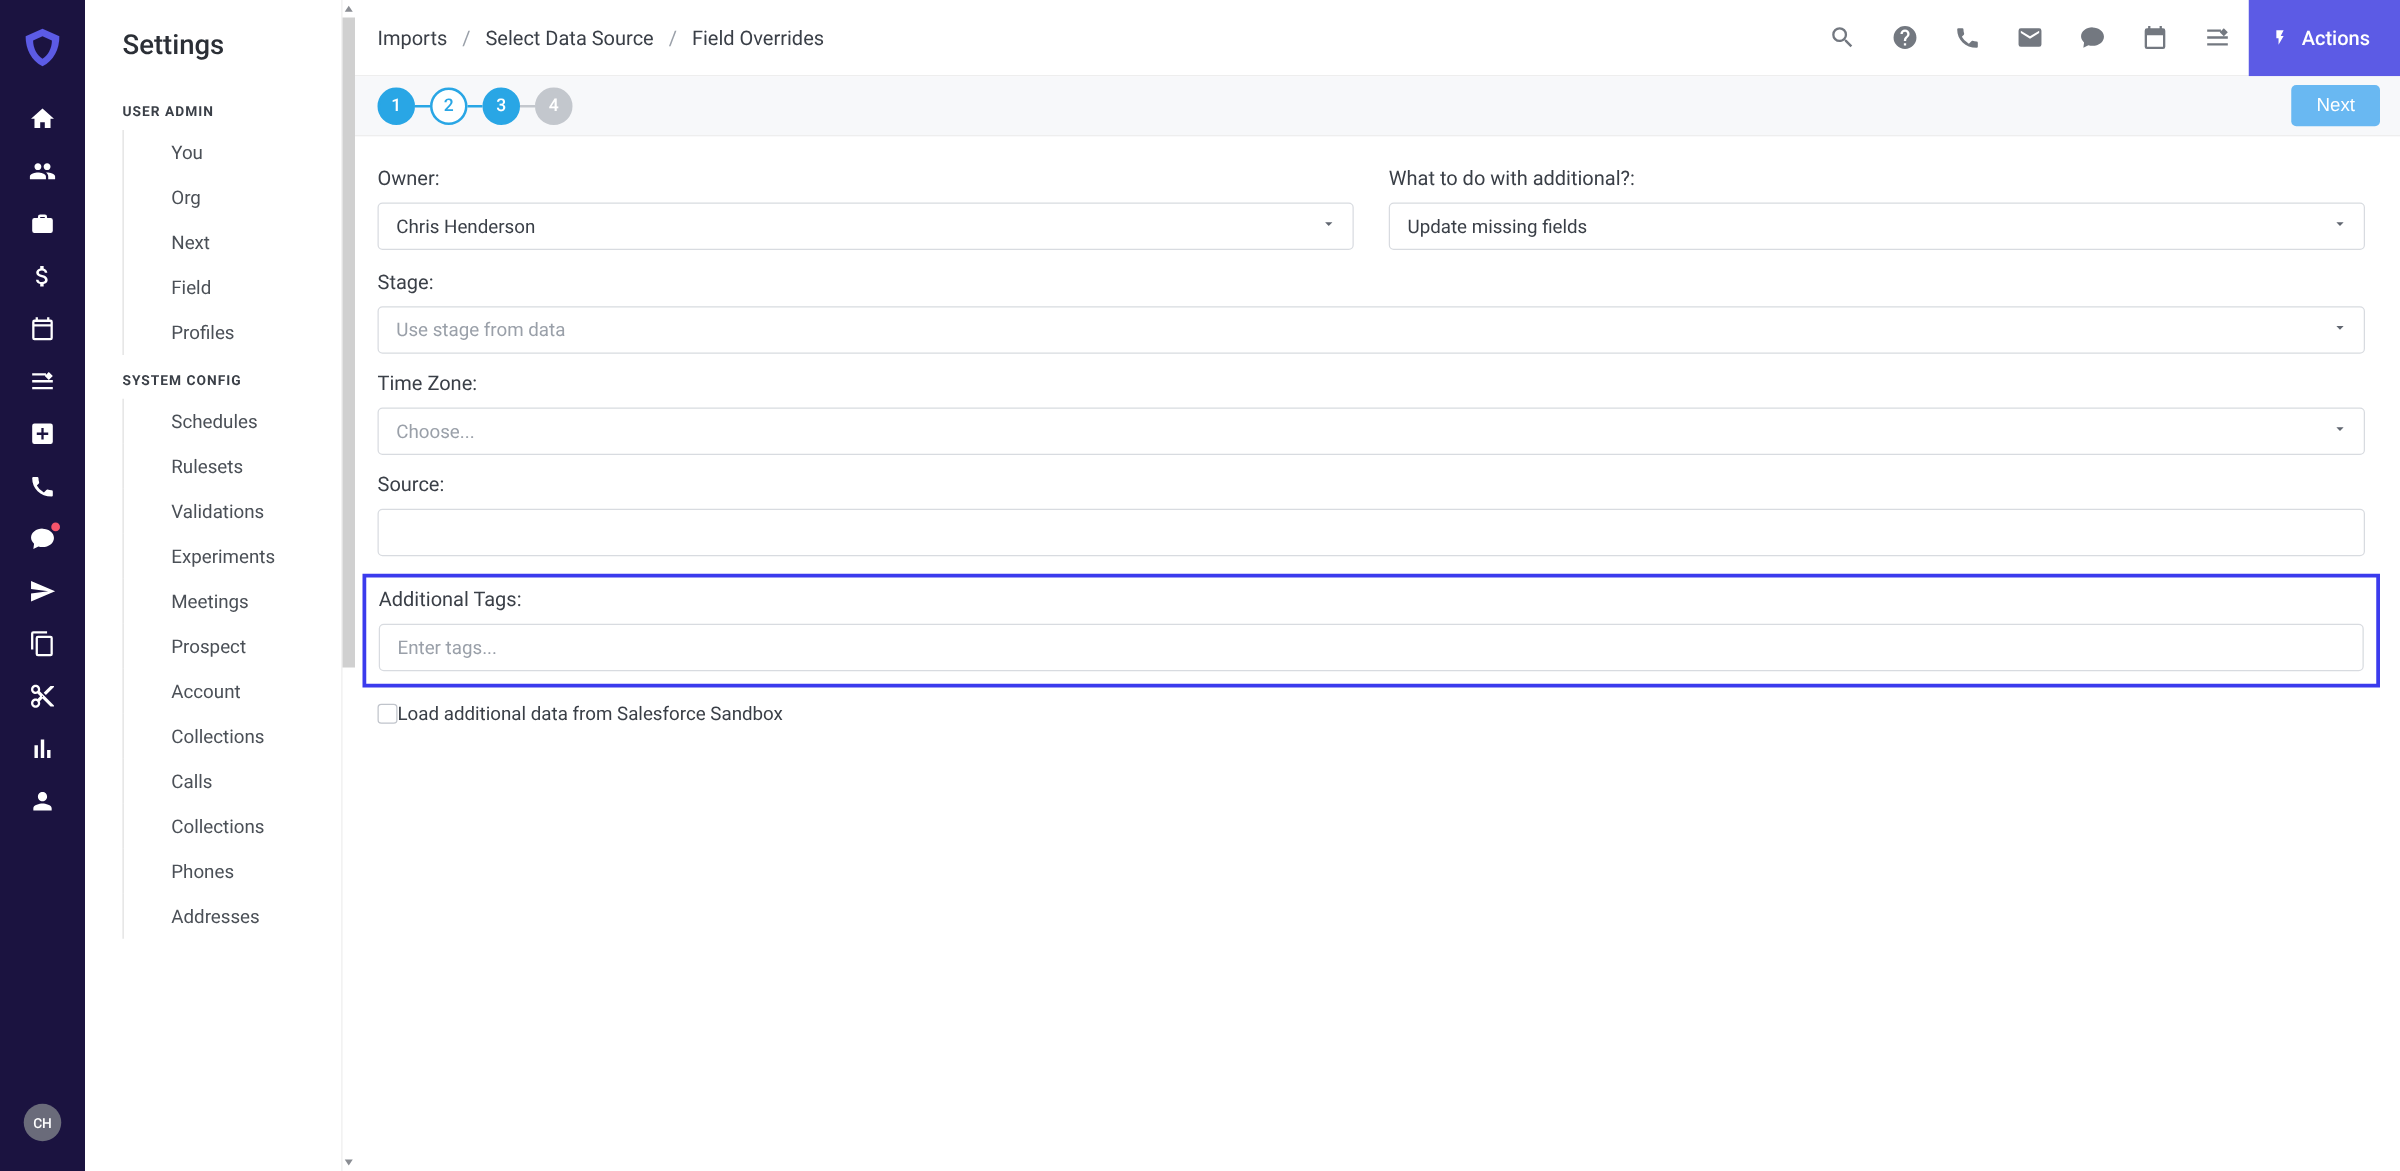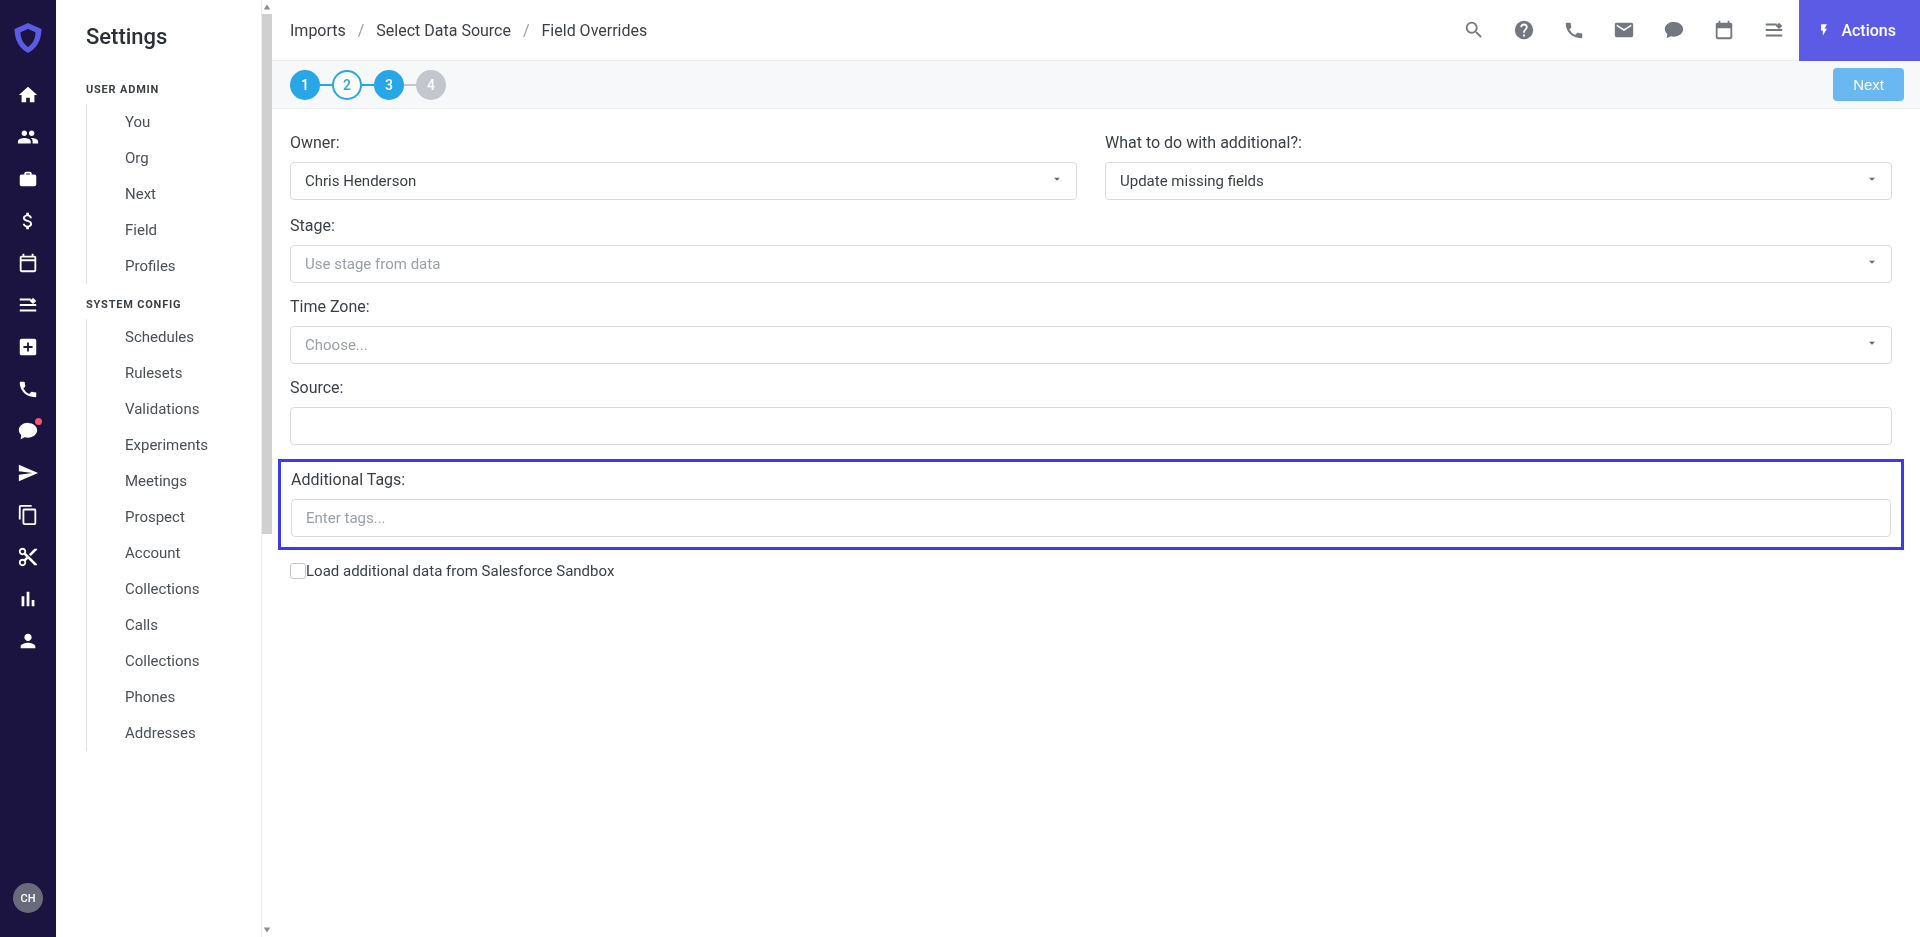--- a/index.html
+++ b/index.html
@@ -2,21 +2,21 @@
 <html><head>
 <meta charset="utf-8">
 <style>
 * { box-sizing: border-box; margin: 0; padding: 0; }
 html, body { height: 100%; }
 body { font-family: -apple-system, BlinkMacSystemFont, "Segoe UI", Roboto, Helvetica, Arial, sans-serif; font-size: 14px; color: #303840; overflow: hidden; }
 
 .app { display: flex; height: 100vh; width: 100vw; }
 
 
-.rail { width: 56px; background: #1b1340; display: flex; flex-direction: column; align-items: center; padding-top: 10px; flex-shrink: 0; }
+.rail { width: 68px; background: #1b1340; display: flex; flex-direction: column; align-items: center; padding-top: 10px; flex-shrink: 0; }
 .rail-logo { width: 36px; height: 36px; display: flex; align-items: center; justify-content: center; margin: 10px 0 18px 0; }
 .rail-item { width: 40px; height: 42px; display: flex; align-items: center; justify-content: center; color: #ffffff; cursor: pointer; position: relative; }
 .rail-item svg { width: 22px; height: 22px; fill: #ffffff; }
 .rail-spacer { flex: 1; }
 .rail-avatar { width: 30px; height: 30px; border-radius: 50%; background: #6a6b7a; color: #fff; font-size: 11px; display: flex; align-items: center; justify-content: center; margin-bottom: 24px; font-weight: 500; }
 .rail-dot { position: absolute; top: 8px; right: 6px; width: 7px; height: 7px; border-radius: 50%; background: #f5546b; }
 
 
 .sidebar { width: 206px; background: #fff; border-right: 1px solid #eee; padding: 20px 0 20px 0; overflow-y: auto; position: relative; flex-shrink: 0; }
 .sb-scrolltrack { position: absolute; top: 0; right: -10px; width: 10px; height: 100%; background: transparent; }

